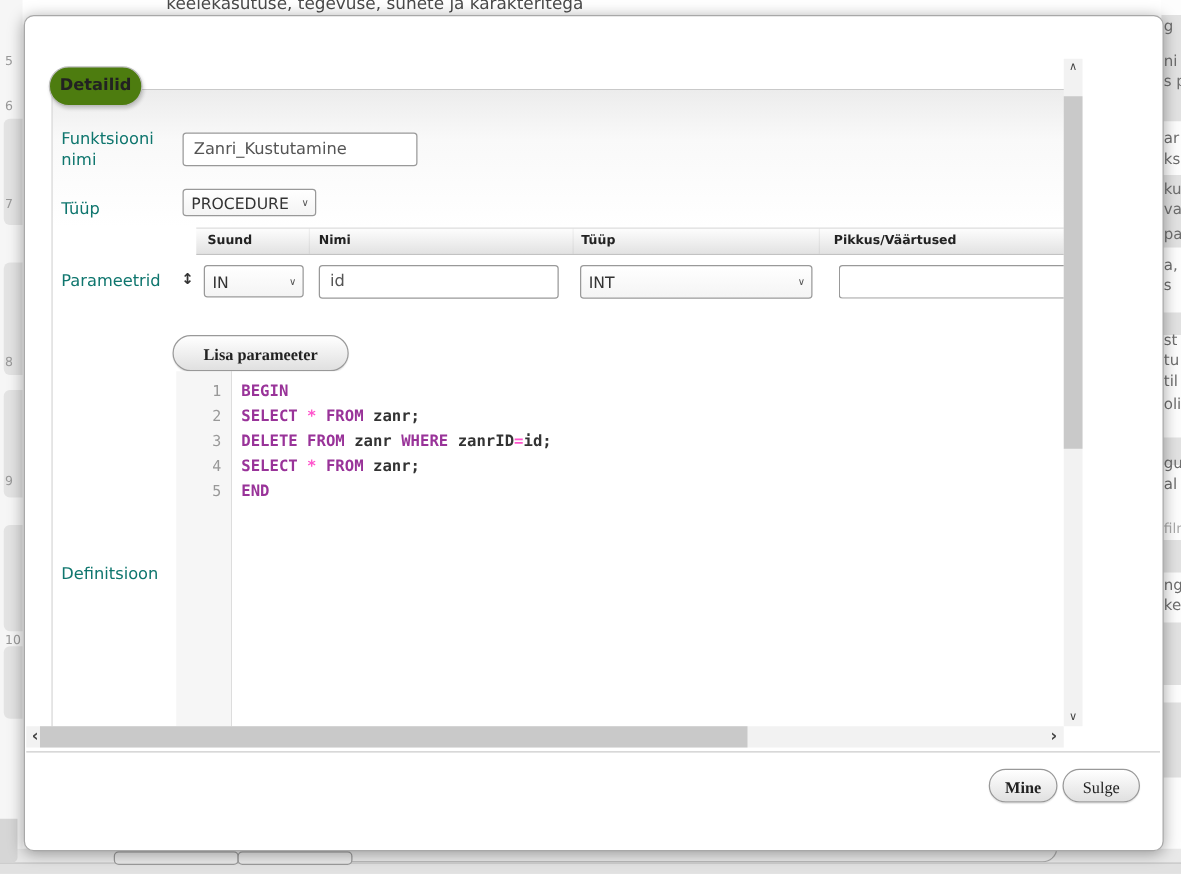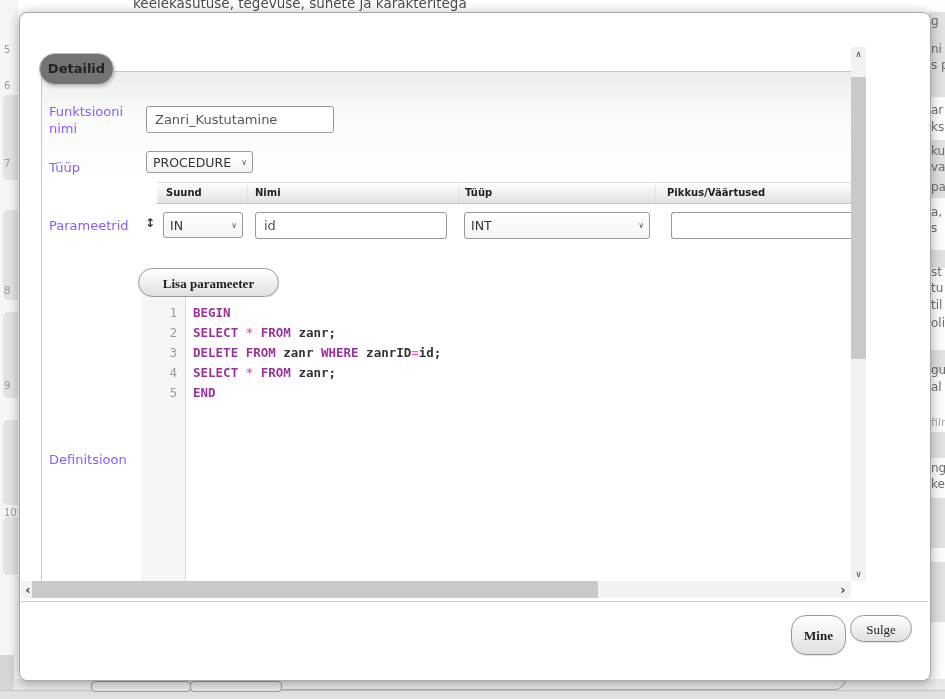--- a/index.html
+++ b/index.html
@@ -24,27 +24,27 @@
     border-right:1px solid #aaa;border-bottom:1px solid #aaa;border-radius:0 0 12px 0;}
   .bg-left-block{position:absolute;left:0;top:655px;width:14px;height:35px;background:#d6d6d6;border-radius:0 0 4px 0;}
 
   
   .modal{position:absolute;left:19px;top:12px;width:910px;height:667px;background:#fff;
     border:1px solid #a8a8a8;border-radius:8px;box-shadow:0 2px 12px rgba(0,0,0,0.35);}
   .titlebar{position:absolute;left:4px;top:4px;width:900px;height:32px;border:1px solid #979797;border-radius:5px;
     background:linear-gradient(#f4f4f4,#d6d6d6 55%,#c6c6c6);box-sizing:border-box;}
   .title{position:absolute;left:12px;top:0;line-height:30px;font-weight:bold;font-size:13px;color:#222;}
   .close-btn{position:absolute;right:9px;top:1px;font-size:23px;line-height:30px;color:#555;cursor:pointer;}
-  .tab{position:absolute;left:19px;top:40px;width:73px;height:30px;background:#737373;border:1px solid #bdbdbd;
+  .tab{position:absolute;left:19px;top:40px;width:73px;height:30px;background:#4d7c0f;border:1px solid #bdbdbd;
     border-radius:16px;box-shadow:1px 2px 3px rgba(0,0,0,0.18);z-index:3;text-align:center;line-height:29px;
     font-weight:bold;font-size:13px;color:#222;}
   .panel{position:absolute;left:21px;top:58px;width:811px;height:510px;border-top:1px solid #c9c9c9;
     border-left:1px solid #c9c9c9;border-radius:6px 0 0 0;
     background:linear-gradient(#ececec,#f9f9f9 40px,#ffffff 110px);z-index:1;}
-  .fld-label{position:absolute;font-size:13px;color:#8b5cf6;z-index:2;line-height:17px;}
+  .fld-label{position:absolute;font-size:13px;color:#0f766e;z-index:2;line-height:17px;}
   .txt-input{position:absolute;z-index:2;border:1px solid #999;border-radius:3px;background:#fff;
     font-family:"DejaVu Sans",sans-serif;font-size:13px;color:#555;padding:0 8px;box-sizing:border-box;outline:none;}
   .sel{position:absolute;z-index:2;border:1px solid #999;border-radius:3px;background:linear-gradient(#fff,#f4f4f4);
     display:flex;align-items:center;padding:0 5px 0 6px;box-sizing:border-box;font-size:12.5px;color:#333;cursor:default;}
   .sel .chev{margin-left:auto;font-size:8px;color:#555;padding-left:6px;}
   .hdr-band{position:absolute;left:137px;top:169px;width:695px;height:22px;z-index:2;display:flex;
     background:linear-gradient(#fdfdfd,#e2e2e2);border-top:1px solid #ddd;border-bottom:1px solid #c2c2c2;
     box-sizing:border-box;font-weight:bold;font-size:10px;color:#222;}
   .hdr-cell{line-height:20px;box-sizing:border-box;border-right:1px solid rgba(0,0,0,0.05);}
   .hdr-c1{width:91px;padding-left:9px;}
@@ -69,21 +69,21 @@
   .vscroll{position:absolute;left:831px;top:34px;width:15px;height:534px;background:#f2f2f2;z-index:2;}
   .vthumb{position:absolute;left:0;top:30px;width:15px;height:282px;background:#c9c9c9;}
   .sarrow{position:absolute;color:#444;font-size:9px;text-align:center;cursor:pointer;}
   .v-up{left:0;top:2px;width:15px;}
   .v-down{left:0;bottom:2px;width:15px;}
   .hscroll{position:absolute;left:1px;top:568px;width:830px;height:17px;background:#f2f2f2;z-index:2;}
   .hthumb{position:absolute;left:11px;top:0;width:566px;height:17px;background:#c9c9c9;}
   .h-left{left:1px;top:1px;font-size:13px;font-weight:bold;line-height:15px;width:12px;}
   .h-right{right:2px;top:1px;font-size:13px;font-weight:bold;line-height:15px;width:12px;}
   .footer-divider{position:absolute;left:1px;top:588px;width:907px;height:1px;background:#ccc;}
-  .mine-btn{left:771px;top:602px;width:55px;height:40px;font-weight:bold;line-height:25px;}
+  .mine-btn{left:771px;top:602px;width:55px;height:27px;font-weight:bold;line-height:25px;}
   .sulge-btn{left:830px;top:602px;width:62px;height:27px;line-height:25px;}
 </style>
 </head>
 <body>
 
 <div class="bg-top-text">keelekasutuse, tegevuse, suhete ja karakteritega</div>
 
 <div class="bg-left">
   <div class="lband" style="top:95px;height:85px"></div>
   <div class="lband" style="top:210px;height:90px"></div>

